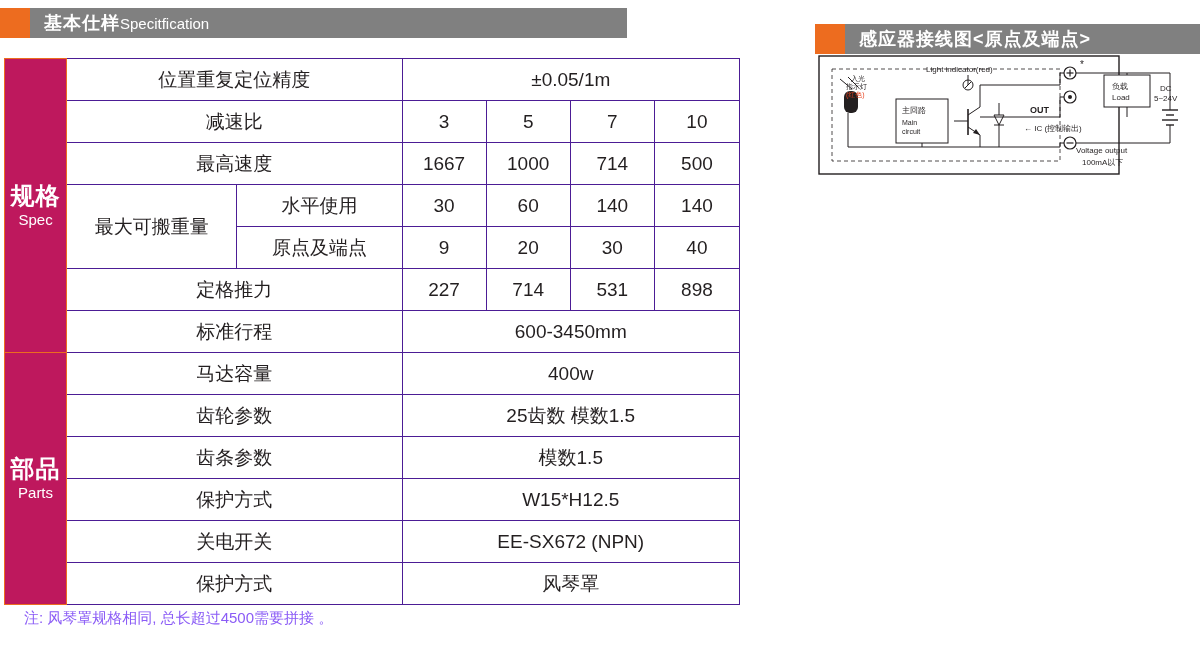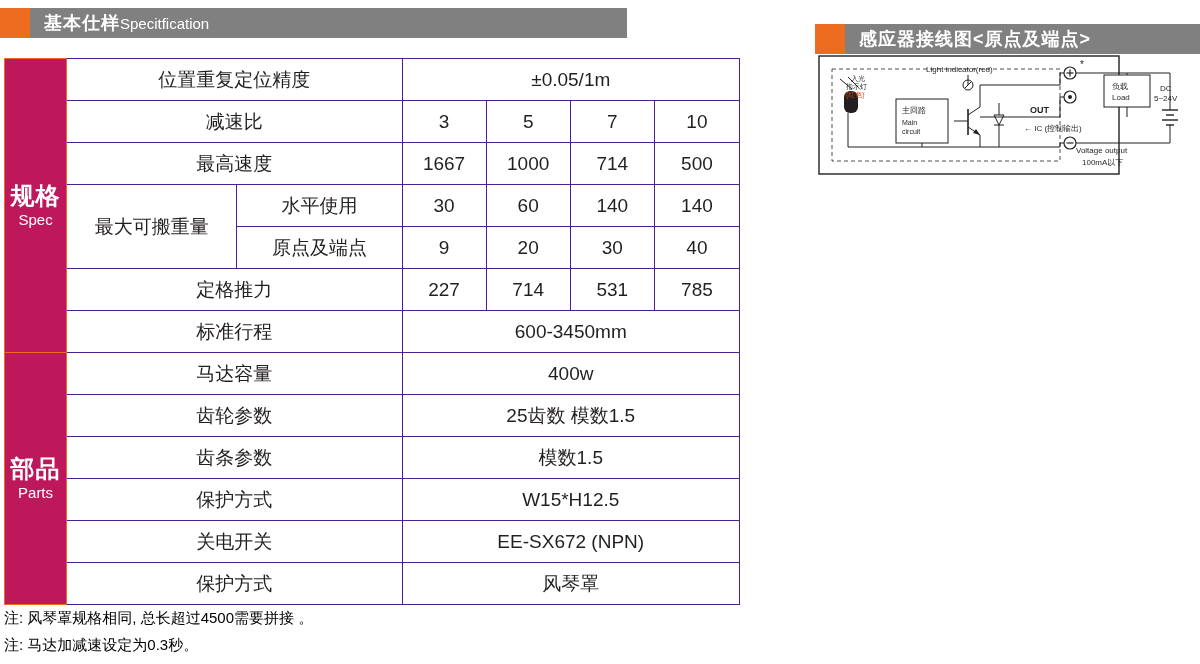--- a/index.html
+++ b/index.html
@@ -85,23 +85,23 @@
     font-size: 15px;
     display: block;
     margin-top: 2px;
   }
   .lbl { font-size: 20px; }
   .num { font-size: 20px; }
 
   
   .notes {
     position: absolute;
-    left: 4px;
+    left: 24px;
     top: 604px;
-    color: #000000;
+    color: #8b5cf6;
     font-size: 15px;
     line-height: 27px;
   }
 
   
   #wiring {
     position: absolute;
     left: 818px;
     top: 55px;
     width: 382px;
@@ -179,21 +179,21 @@
       <td class="num">20</td>
       <td class="num">30</td>
       <td class="num">40</td>
     </tr>
 
     <tr>
       <td class="lbl" colspan="2">定格推力</td>
       <td class="num">227</td>
       <td class="num">714</td>
       <td class="num">531</td>
-      <td class="num">785</td>
+      <td class="num">898</td>
     </tr>
 
     <tr>
       <td class="lbl" colspan="2">标准行程</td>
       <td class="num" colspan="4">600-3450mm</td>
     </tr>
 
     <tr>
       <td class="sidecell" rowspan="6">
         <span class="side-cn">部品</span>
@@ -225,21 +225,20 @@
 
     <tr>
       <td class="lbl" colspan="2">保护方式</td>
       <td class="num" colspan="4">风琴罩</td>
     </tr>
   </tbody>
 </table>
 
 <div class="notes">
   <div>注: 风琴罩规格相同, 总长超过4500需要拼接 。</div>
-  <div>注: 马达加减速设定为0.3秒。</div>
 </div>
 
 <div id="wiring">
   <svg width="382" height="150" viewBox="0 0 382 150" xmlns="http://www.w3.org/2000/svg">
 
     <rect x="1" y="1" width="300" height="118" fill="#ffffff" stroke="#231f20" stroke-width="1.4"></rect>
 
     <rect x="14" y="14" width="228" height="92" fill="none" stroke="#231f20" stroke-width="0.8" stroke-dasharray="4 3"></rect>
 
     <rect x="26" y="36" width="14" height="22" rx="6" fill="#231f20"></rect>

